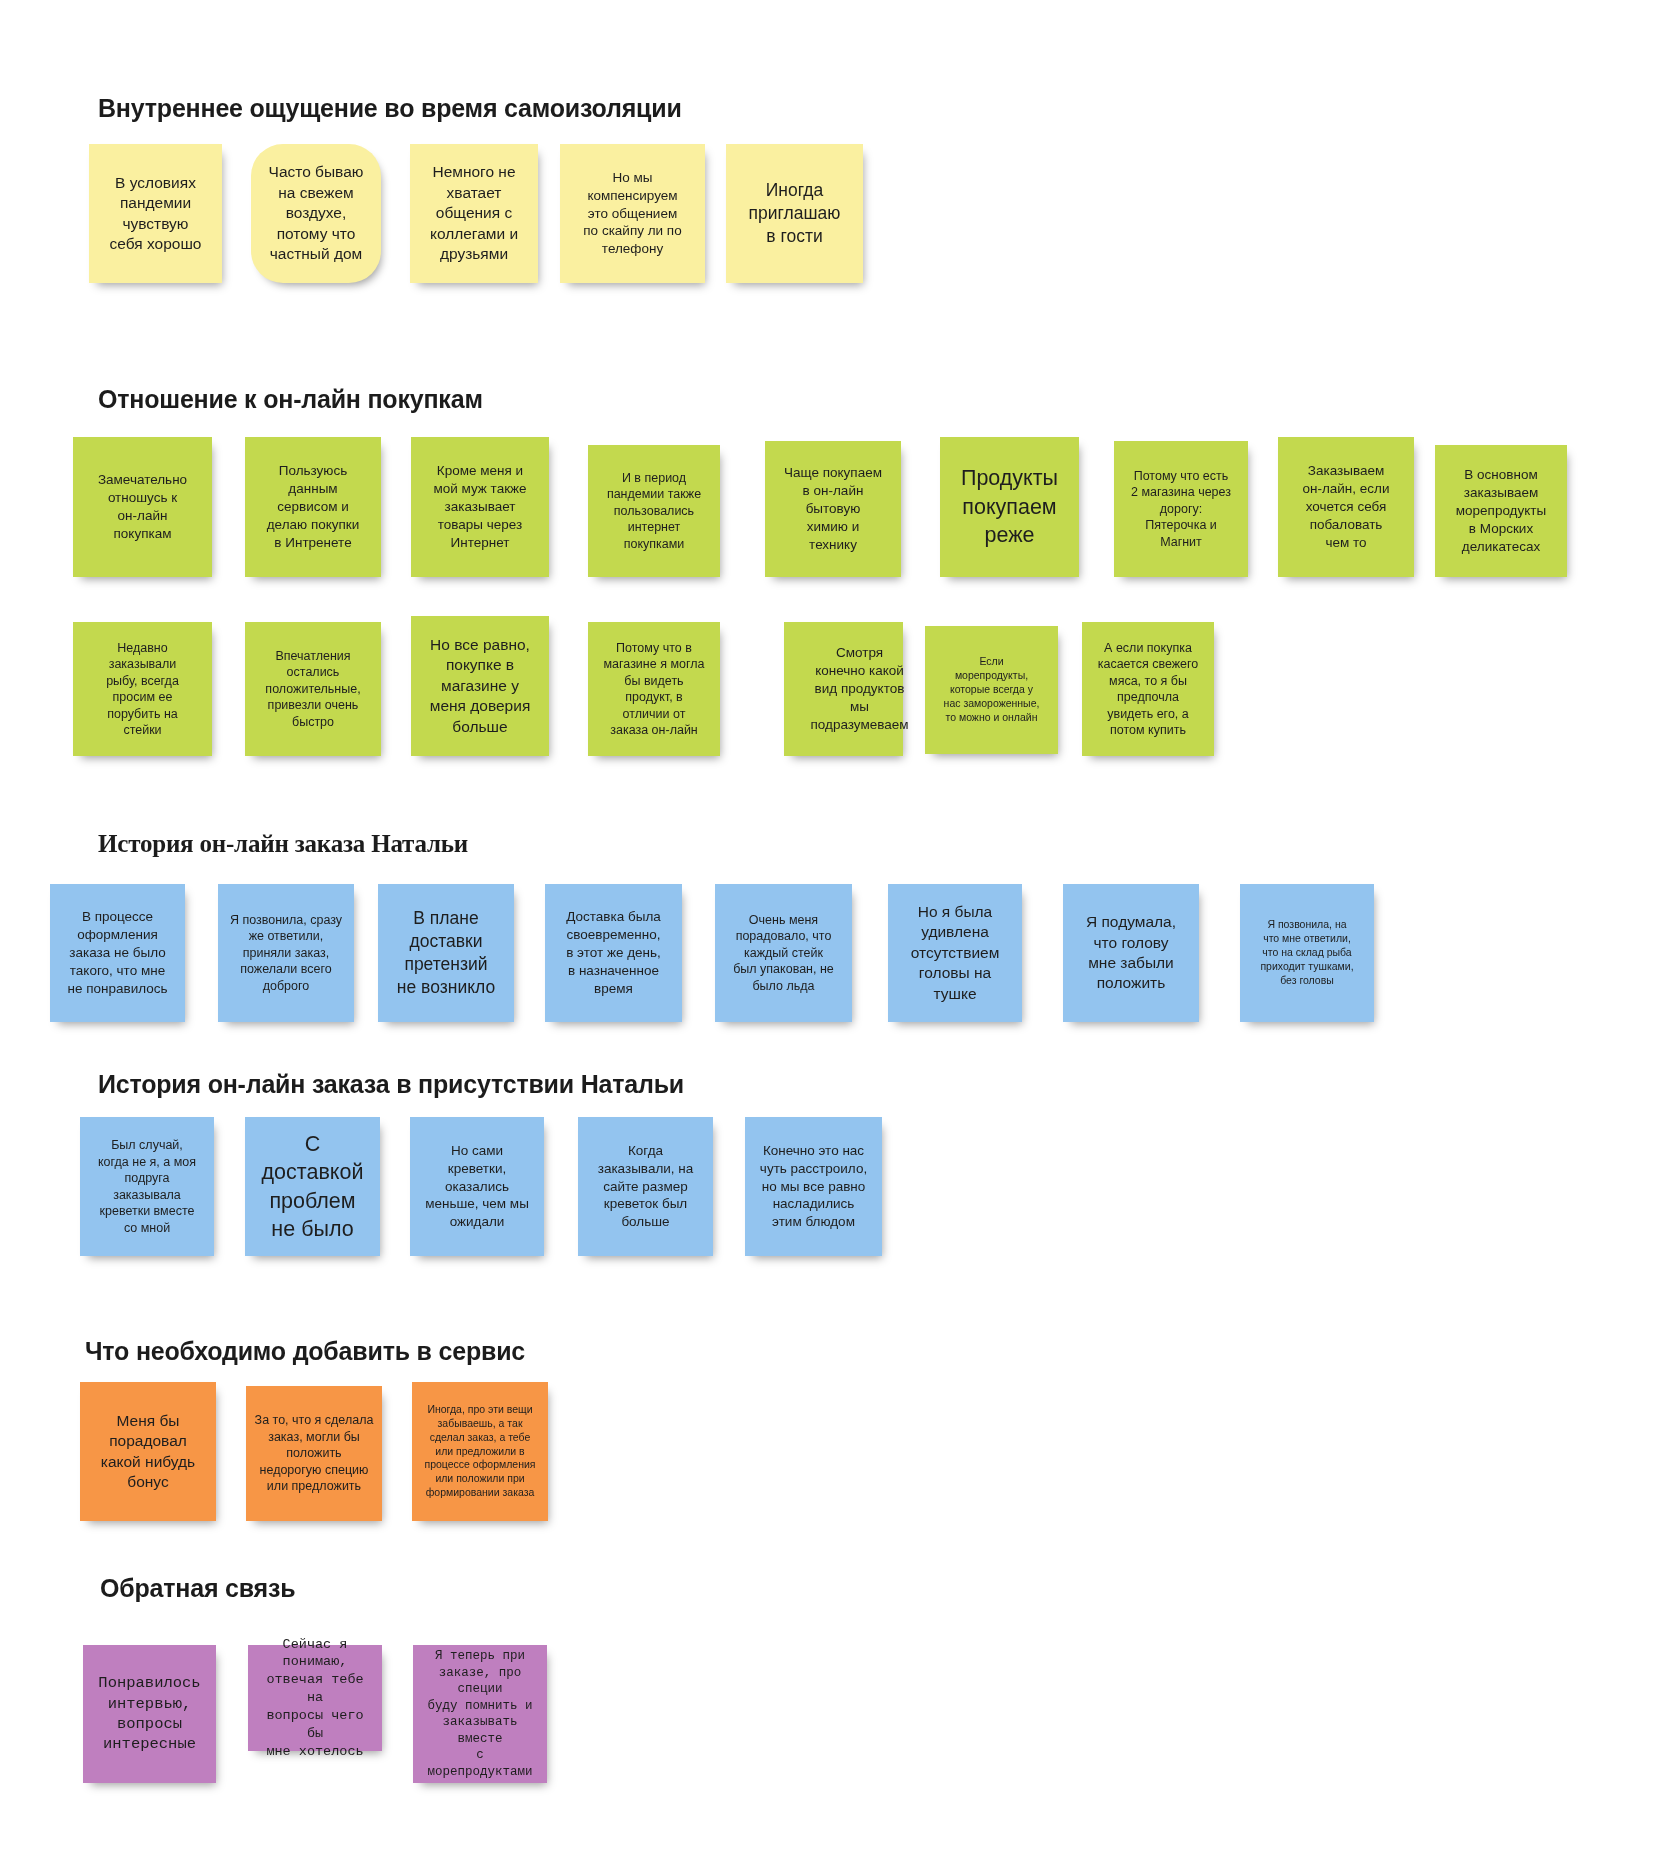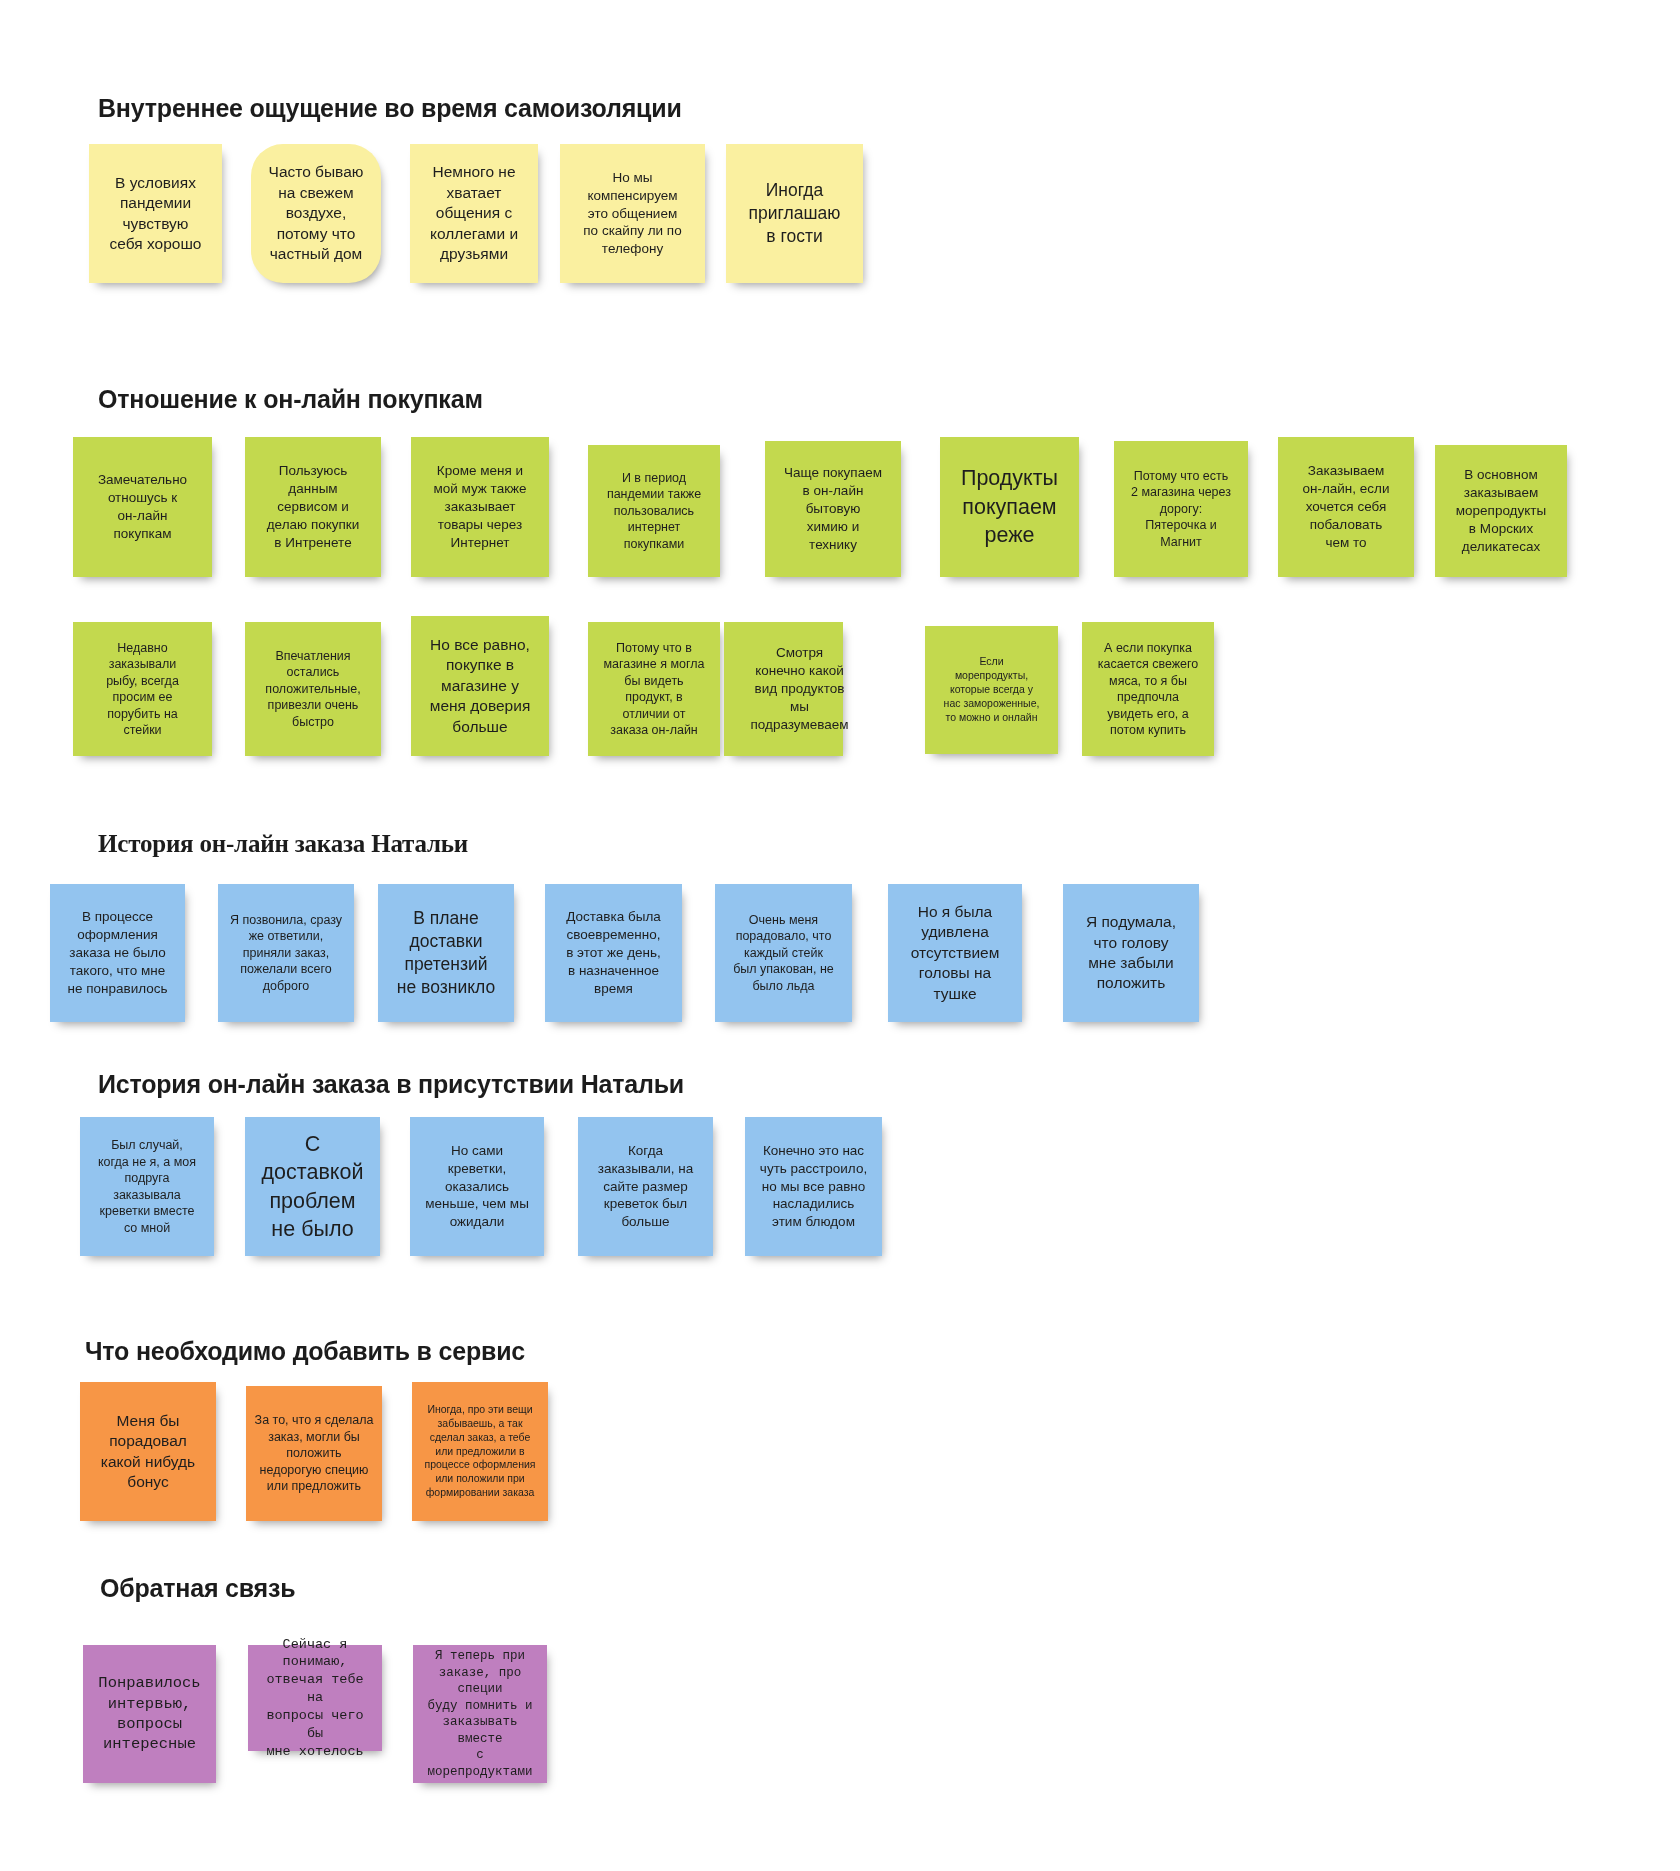--- a/index.html
+++ b/index.html
@@ -142,21 +142,21 @@
 покупке в
 магазине у
 меня доверия
 больше</div>
   <div class="note g fs12" style="left:588px; top:622px; width:132px; height:134px;">Потому что в
 магазине я могла
 бы видеть
 продукт, в
 отличии от
 заказа  он-лайн</div>
-  <div class="note g fs13" style="left:724px; top:622px; width:119px; height:134px;padding-left:40px;">Смотря
+  <div class="note g fs13" style="left:784px; top:622px; width:119px; height:134px;padding-left:40px;">Смотря
 конечно какой
 вид продуктов
 мы
 подразумеваем</div>
   <div class="note g fs10" style="left:925px; top:626px; width:133px; height:128px;">Если
 морепродукты,
 которые всегда у
 нас замороженные,
 то можно и онлайн</div>
   <div class="note g fs12" style="left:1082px; top:622px; width:132px; height:134px;">А если покупка
@@ -194,20 +194,25 @@
 было льда</div>
   <div class="note b fs15" style="left:888px; top:884px; width:134px; height:138px;">Но  я была
 удивлена
 отсутствием
 головы на
 тушке</div>
   <div class="note b fs15" style="left:1063px; top:884px; width:136px; height:138px;">Я подумала,
 что голову
 мне забыли
 положить</div>
+  <div class="note b fs10" style="left:1240px; top:884px; width:134px; height:138px;">Я позвонила, на
+что мне ответили,
+что на склад рыба
+приходит тушками,
+без головы</div>
 
   <div class="sec section-title" style="left:98px; top:1070px;">История он-лайн заказа в присутствии Натальи</div>
 
   <div class="note b fs12" style="left:80px; top:1117px; width:134px; height:139px;">Был случай,
 когда не я, а моя
 подруга
 заказывала
 креветки вместе
 со мной</div>
   <div class="note b fs19" style="left:245px; top:1117px; width:135px; height:139px; font-size:21.5px;">С

